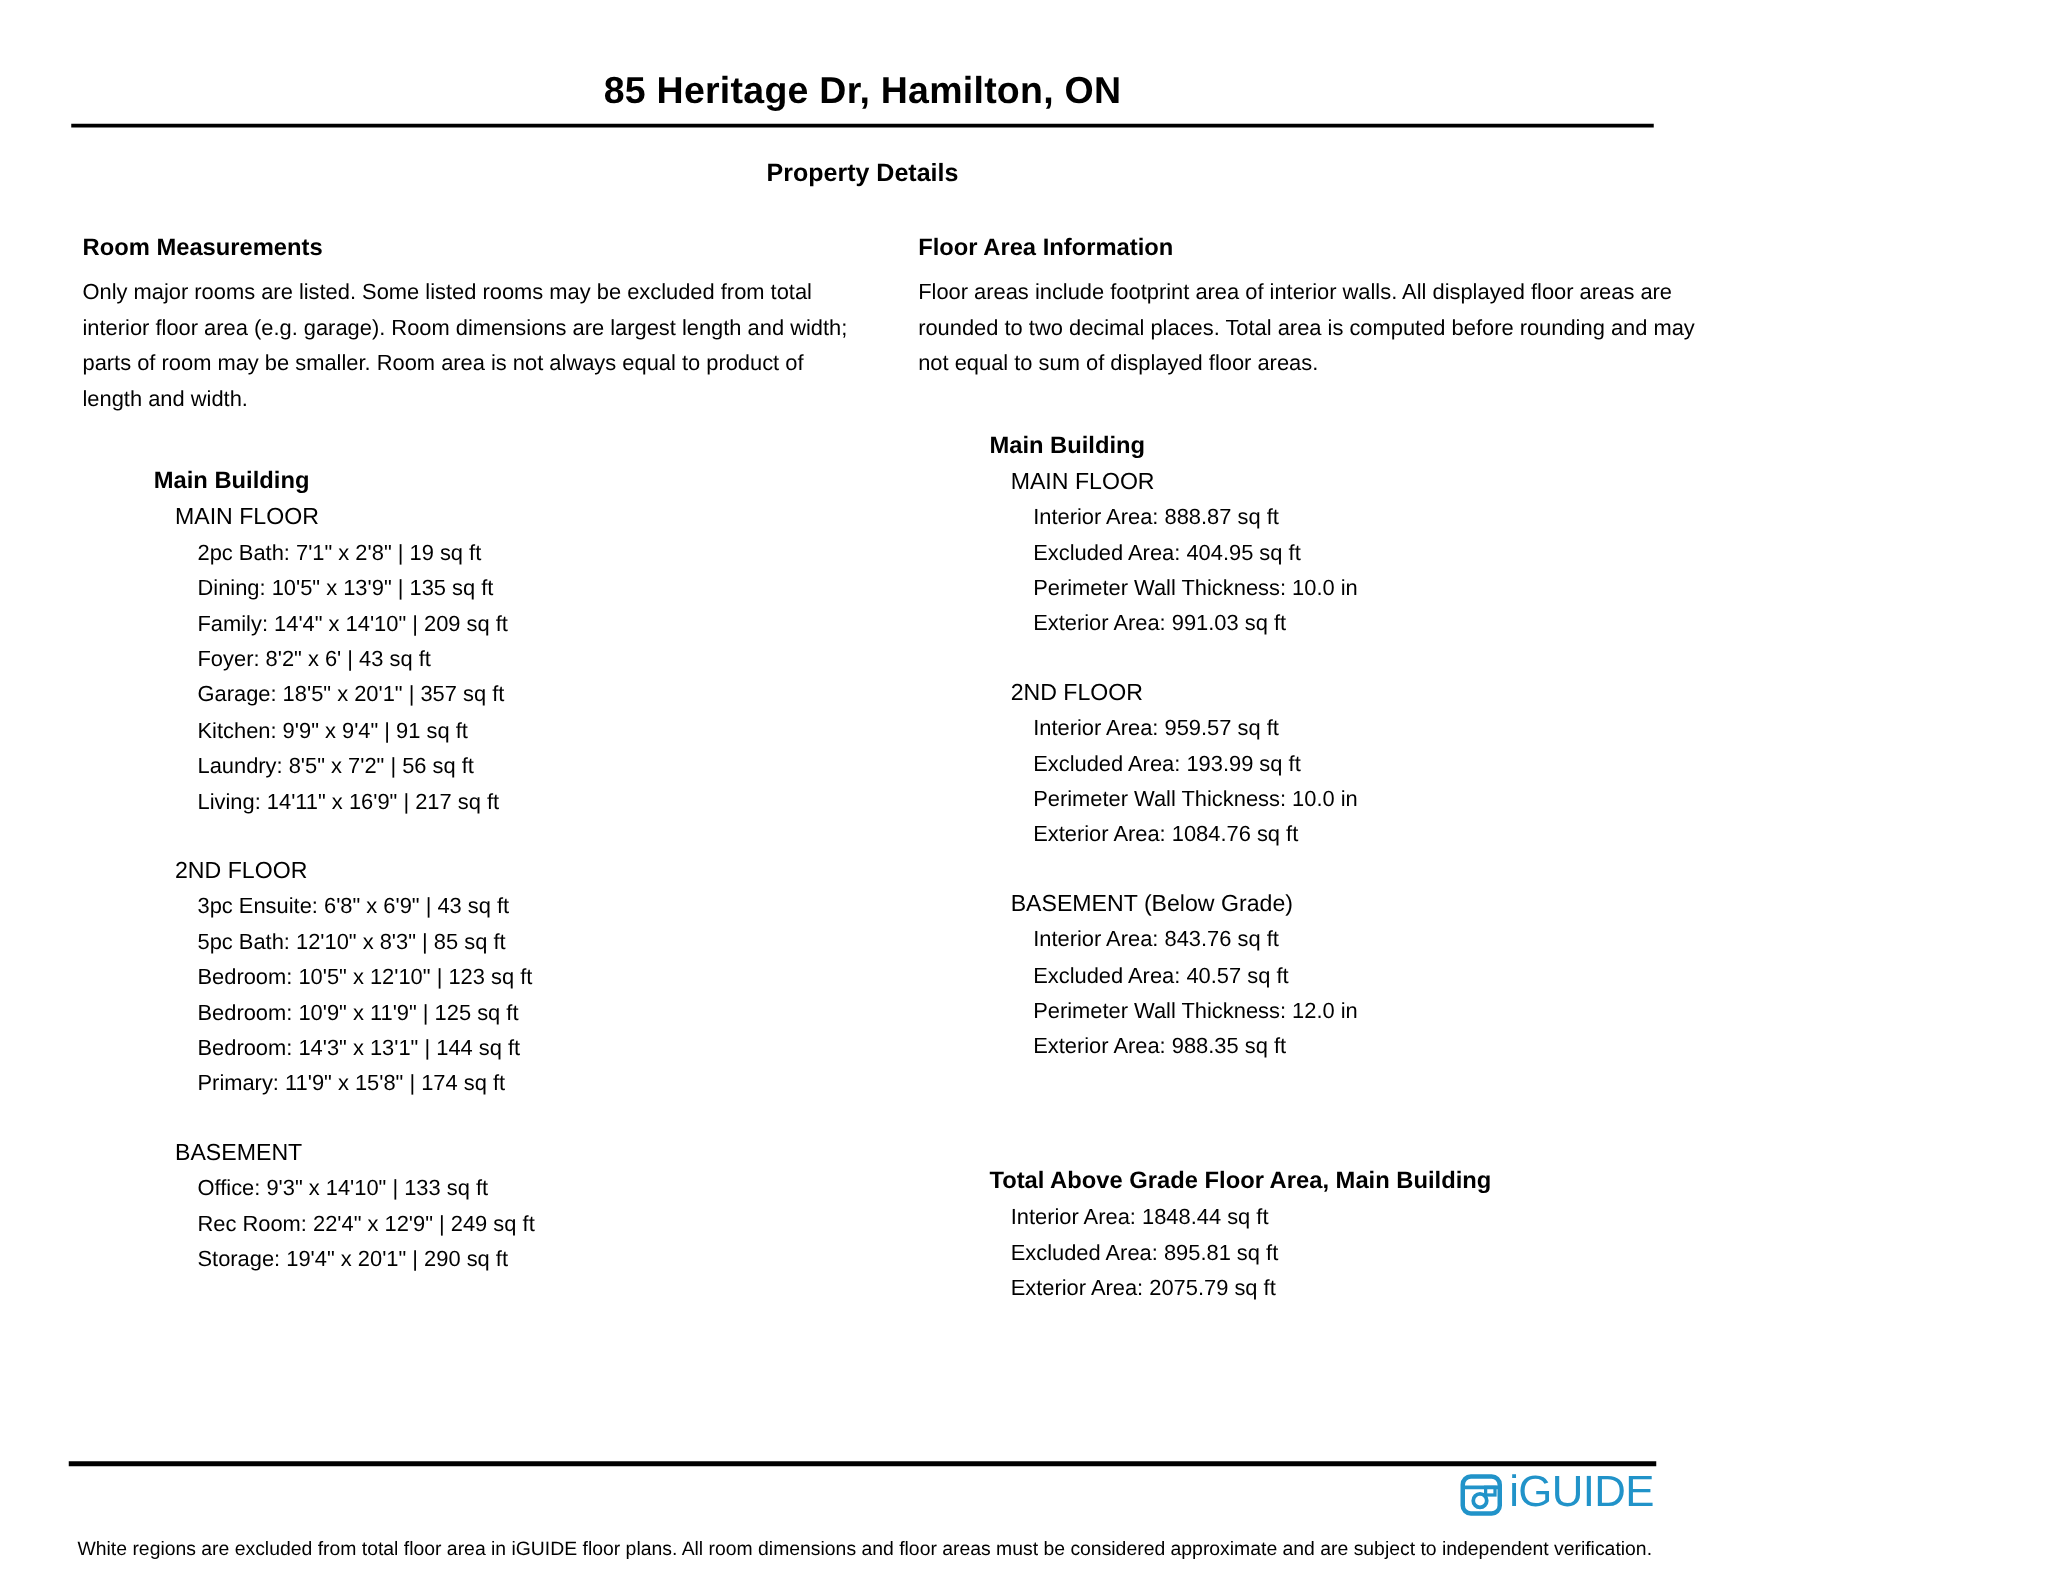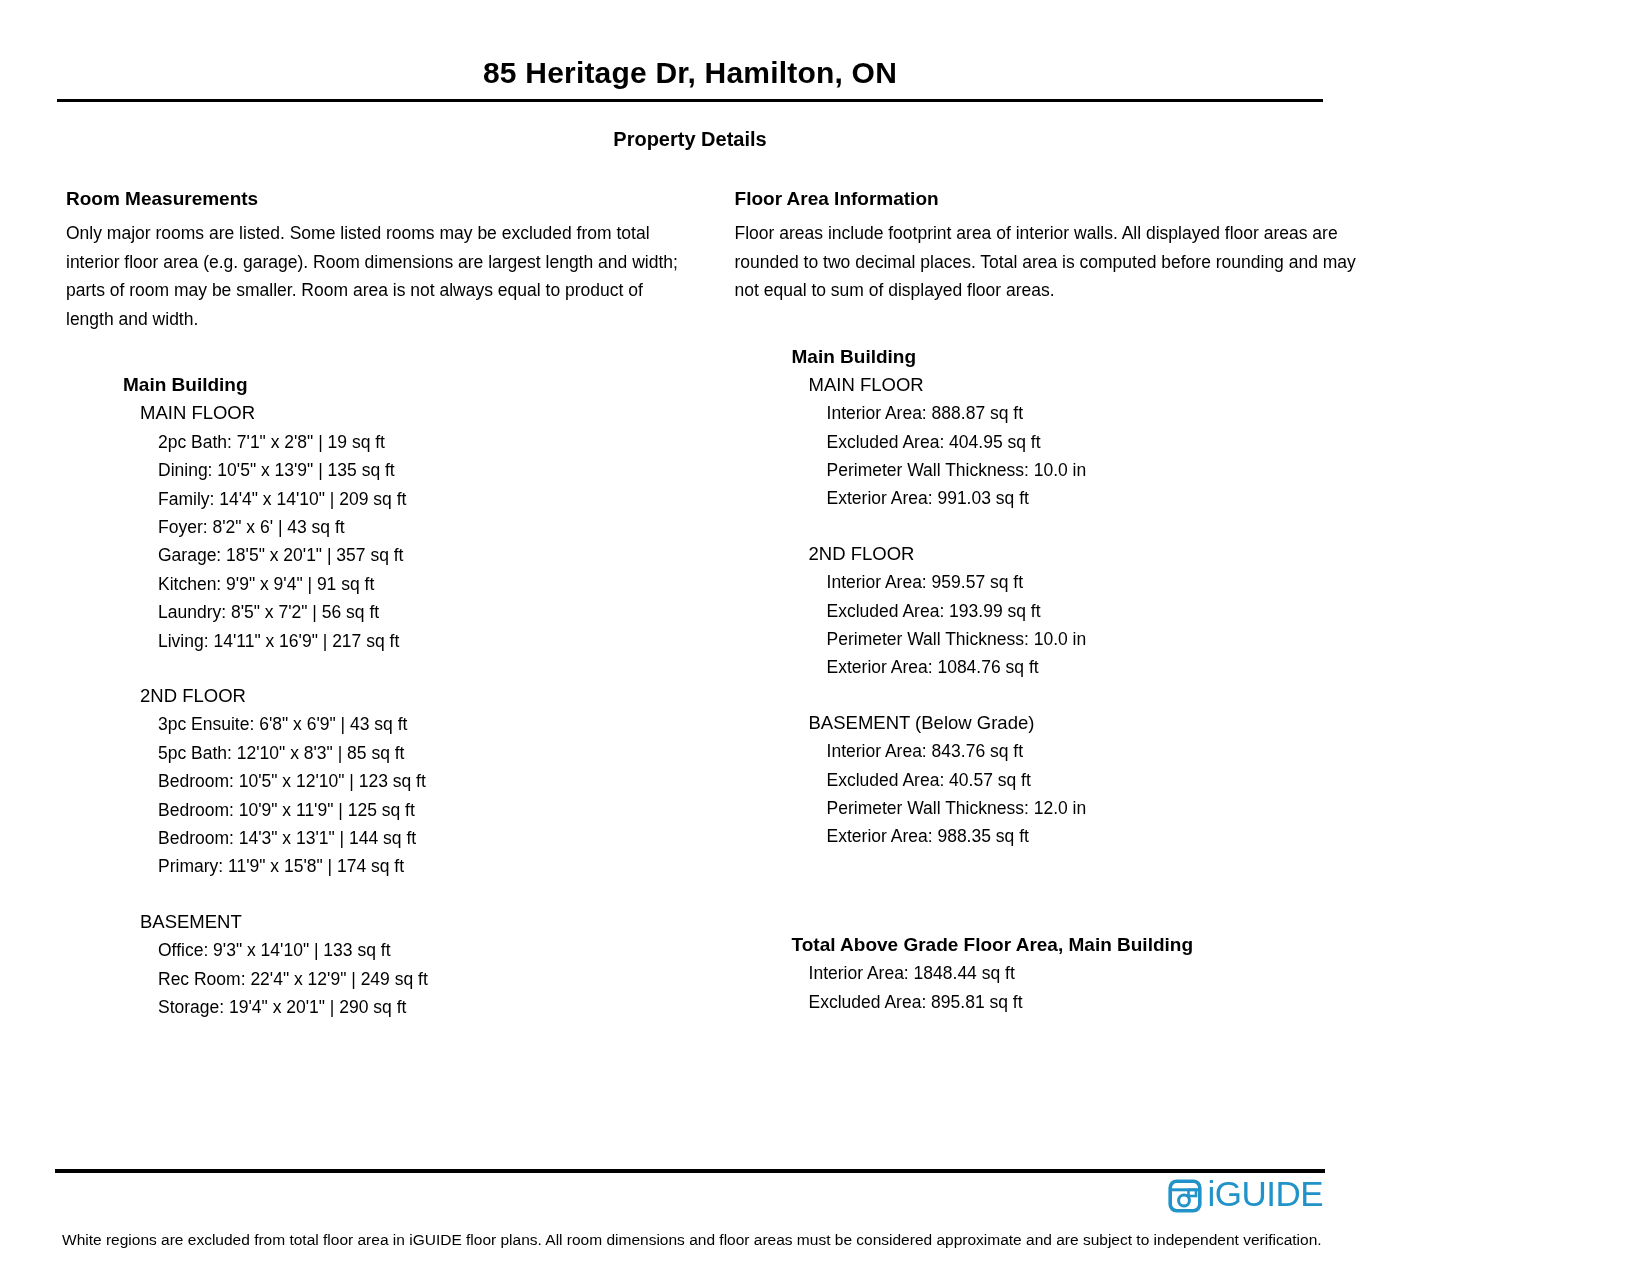--- a/index.html
+++ b/index.html
@@ -146,20 +146,21 @@
               <div class="line">Exterior Area: 988.35 sq ft</div>
             </div>
         </div>
 
         <div class="total-block">
           <div class="total-heading">Total Above Grade Floor Area, Main Building</div>
           <div class="total-lines">
 
           <div class="line">Interior Area: 1848.44 sq ft</div>
               <div class="line">Excluded Area: 895.81 sq ft</div>
+              <div class="line">Exterior Area: 2075.79 sq ft</div>
             </div>
         </div>
       </div>
     </section>
 
   </div>
 
   <div class="footer-rule"></div>
   <div class="footer-text">White regions are excluded from total floor area in iGUIDE floor plans. All room dimensions and floor areas must be considered approximate and are subject to independent verification.</div>
 

